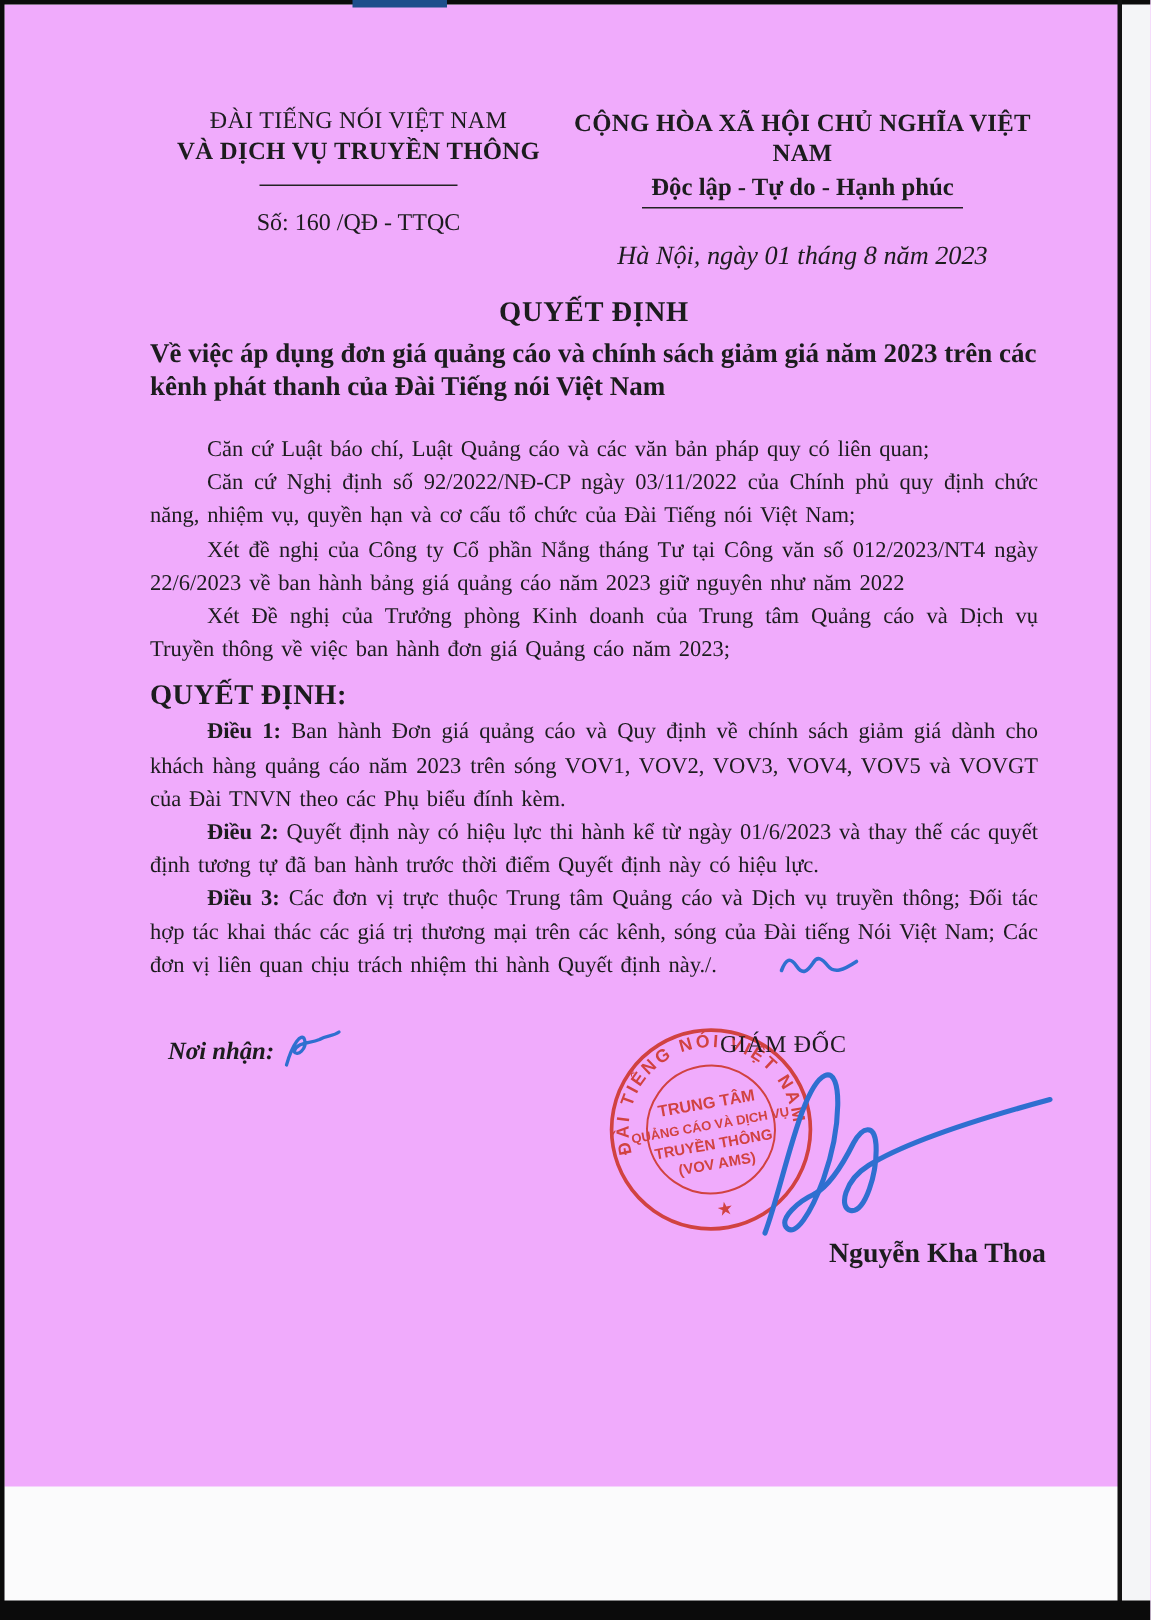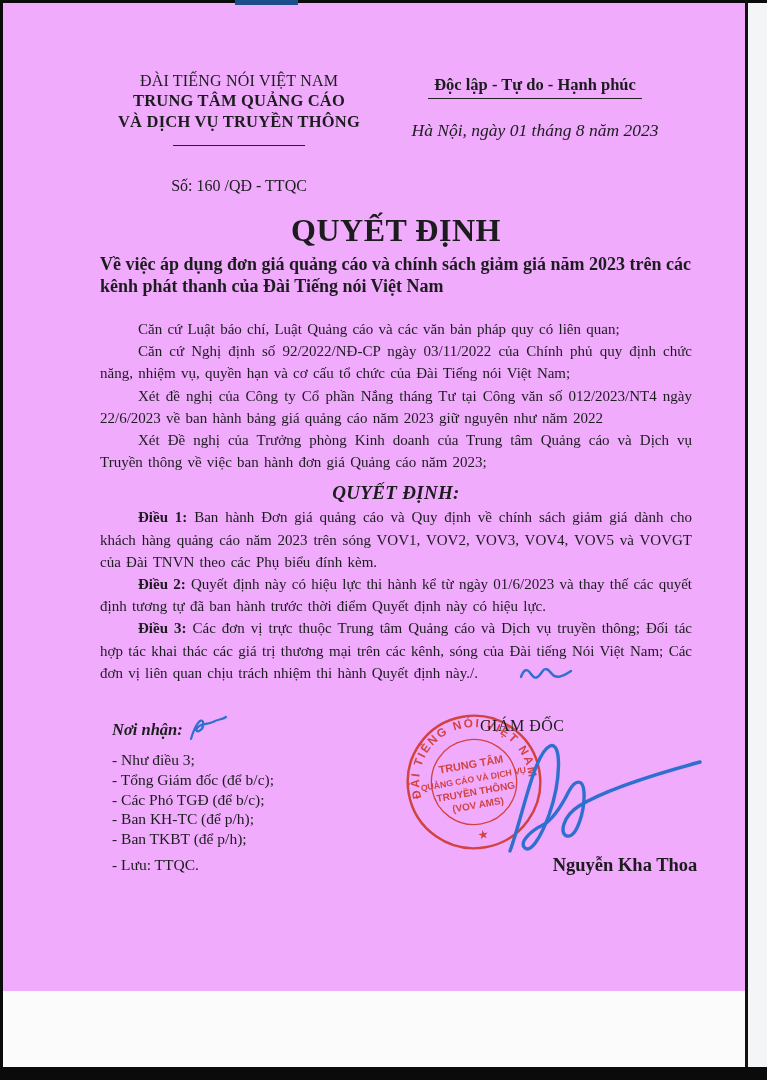--- a/index.html
+++ b/index.html
@@ -22,34 +22,34 @@
     padding:0 54px 0 97px;box-sizing:border-box;
   }
 
   
   .hdr{display:flex;margin-top:69px;}
   .hdr-left{width:278px;text-align:center;flex:none;}
   .hdr-right{flex:1;text-align:center;}
   .hl1{font-size:16px;letter-spacing:.2px;}
   .hl2,.hl3{font-size:16.5px;font-weight:bold;letter-spacing:.2px;line-height:21px;}
   .hl-rule{display:inline-block;width:132px;border-bottom:1.6px solid #222;margin-top:4px;}
-  .doc-no{font-size:16px;margin-top:27px;}
+  .doc-no{font-size:16px;margin-top:11px;}
   .hr1{font-size:16.5px;font-weight:bold;letter-spacing:.2px;}
   .hr2{display:inline-block;font-size:16.5px;font-weight:bold;margin-top:3px;
        border-bottom:1.6px solid #222;padding:0 6px 3px 6px;}
   .date-line{font-style:italic;font-size:17.5px;margin-top:21px;}
 
   
-  .title{text-align:center;font-size:32px;font-weight:bold;margin-top:17px;letter-spacing:.5px;}
+  .title{text-align:center;font-size:19px;font-weight:bold;margin-top:17px;letter-spacing:.5px;}
   .subtitle{text-align:left;font-size:18px;font-weight:bold;line-height:22px;margin:4px auto 0 auto;max-width:610px;}
 
   
   .body-block{margin-top:21px;}
   p.doc{font-size:15px;line-height:22.2px;text-align:justify;margin:0;text-indent:38px;word-spacing:1.5px;}
-  .decree-head{text-align:center;font-size:19px;font-weight:bold;margin:9px 0 2px 0;letter-spacing:.3px;font-style:italic;}
+  .decree-head{text-align:left;font-size:19px;font-weight:bold;margin:9px 0 2px 0;letter-spacing:.3px;}
   .lead{font-weight:bold;}
   .inline-scribble{display:inline-block;vertical-align:-3px;margin-left:2px;}
 
   
   .footer{position:relative;height:300px;margin-top:8px;}
   .recipients{position:absolute;left:12px;top:20px;}
   .recip-head{font-size:16.5px;font-weight:bold;font-style:italic;}
   .recip-scribble{display:inline-block;vertical-align:-8px;margin-left:3px;}
   .recip-list{font-size:15.5px;line-height:19.8px;margin-top:3px;}
   .recip-list div{white-space:nowrap;}
@@ -69,26 +69,26 @@
 <div class="edge-left"></div>
 <div class="edge-right"></div>
 <div class="right-gutter"></div>
 <div class="edge-bottom"></div>
 
 <div class="paper">
 
   <div class="hdr">
     <div class="hdr-left">
       <div class="hl1">ĐÀI TIẾNG NÓI VIỆT NAM</div>
-      <div class="hl2">TRUNG TÂM QUẢNG CÁO</div>
       <div class="hl3">VÀ DỊCH VỤ TRUYỀN THÔNG</div>
       <div><span class="hl-rule"></span></div>
       <div class="doc-no">Số:  160 /QĐ - TTQC</div>
     </div>
     <div class="hdr-right">
+      <div class="hr1">CỘNG HÒA XÃ HỘI CHỦ NGHĨA VIỆT NAM</div>
       <div><span class="hr2">Độc lập - Tự do - Hạnh phúc</span></div>
       <div class="date-line">Hà Nội, ngày 01 tháng 8  năm 2023</div>
     </div>
   </div>
 
   <div class="title">QUYẾT ĐỊNH</div>
   <div class="subtitle">Về việc áp dụng đơn giá quảng cáo và chính sách giảm giá năm 2023 trên các kênh phát thanh của Đài Tiếng nói Việt Nam</div>
 
   <div class="body-block">
     <p class="doc">Căn cứ Luật báo chí, Luật Quảng cáo và các văn bản pháp quy có liên quan;</p>
@@ -106,28 +106,20 @@
             <path d="M3 12 C6 4 9 3 13 9 C17 15 20 13 24 7 C27 2 30 4 34 9 C38 14 44 12 53 6" fill="none" stroke="#2f6fd0" stroke-width="2.4" stroke-linecap="round"></path>
           </svg></span></p>
   </div>
 
   <div class="footer">
 
     <div class="recipients">
       <span class="recip-head">Nơi nhận:</span><span class="recip-scribble"><svg width="42" height="28" viewBox="0 0 42 28">
             <path d="M5 24 C9 10 15 2 17 7 C19 13 12 19 10 15 C13 8 20 10 27 7 C32 4 36 5 40 2" fill="none" stroke="#2f6fd0" stroke-width="2.2" stroke-linecap="round"></path>
           </svg></span>
-      <div class="recip-list">
-        <div>- Như điều 3;</div>
-        <div>- Tổng Giám đốc (để b/c);</div>
-        <div>- Các Phó TGĐ (để b/c);</div>
-        <div>- Ban KH-TC (để p/h);</div>
-        <div>- Ban TKBT (để p/h);</div>
-        <div class="recip-last">- Lưu: TTQC.</div>
-      </div>
     </div>
 
     <div class="role">GIÁM ĐỐC</div>
 
     <div class="stamp">
       <svg width="142" height="142" viewBox="0 0 150 150">
         <g transform="rotate(-10 75 75)" fill="none" stroke="#cf3a32">
           <circle cx="75" cy="75" r="70" stroke-width="2.6"></circle>
           <circle cx="75" cy="75" r="45" stroke-width="1.4"></circle>
           <path id="ringpath" d="M 24.8 104 A 58 58 0 1 1 125.2 104" stroke="none"></path>

